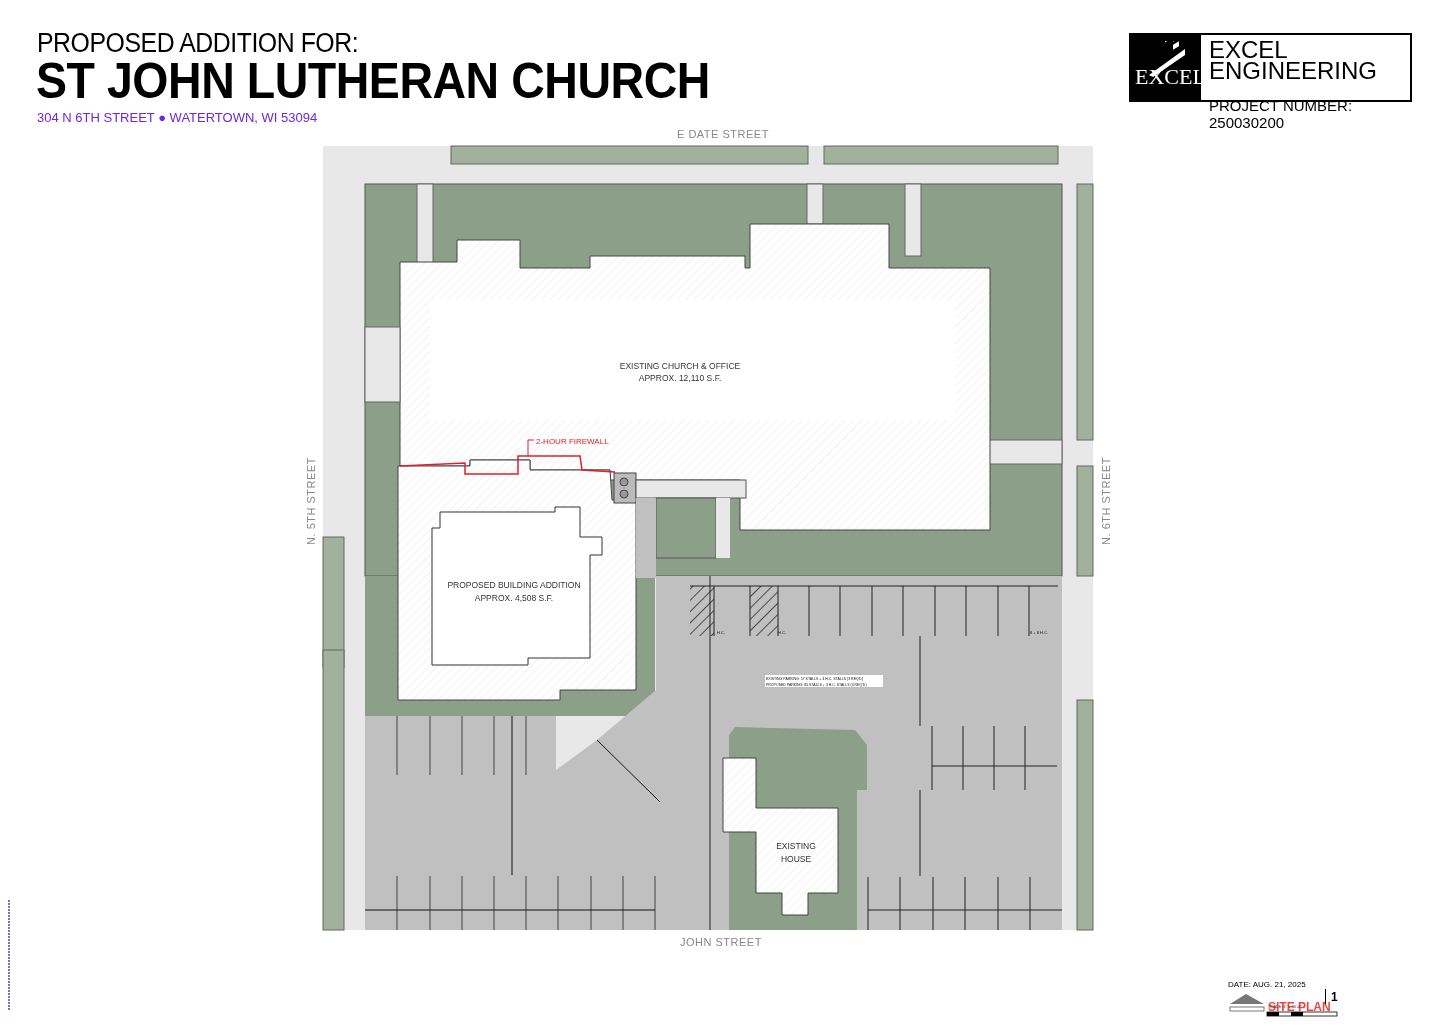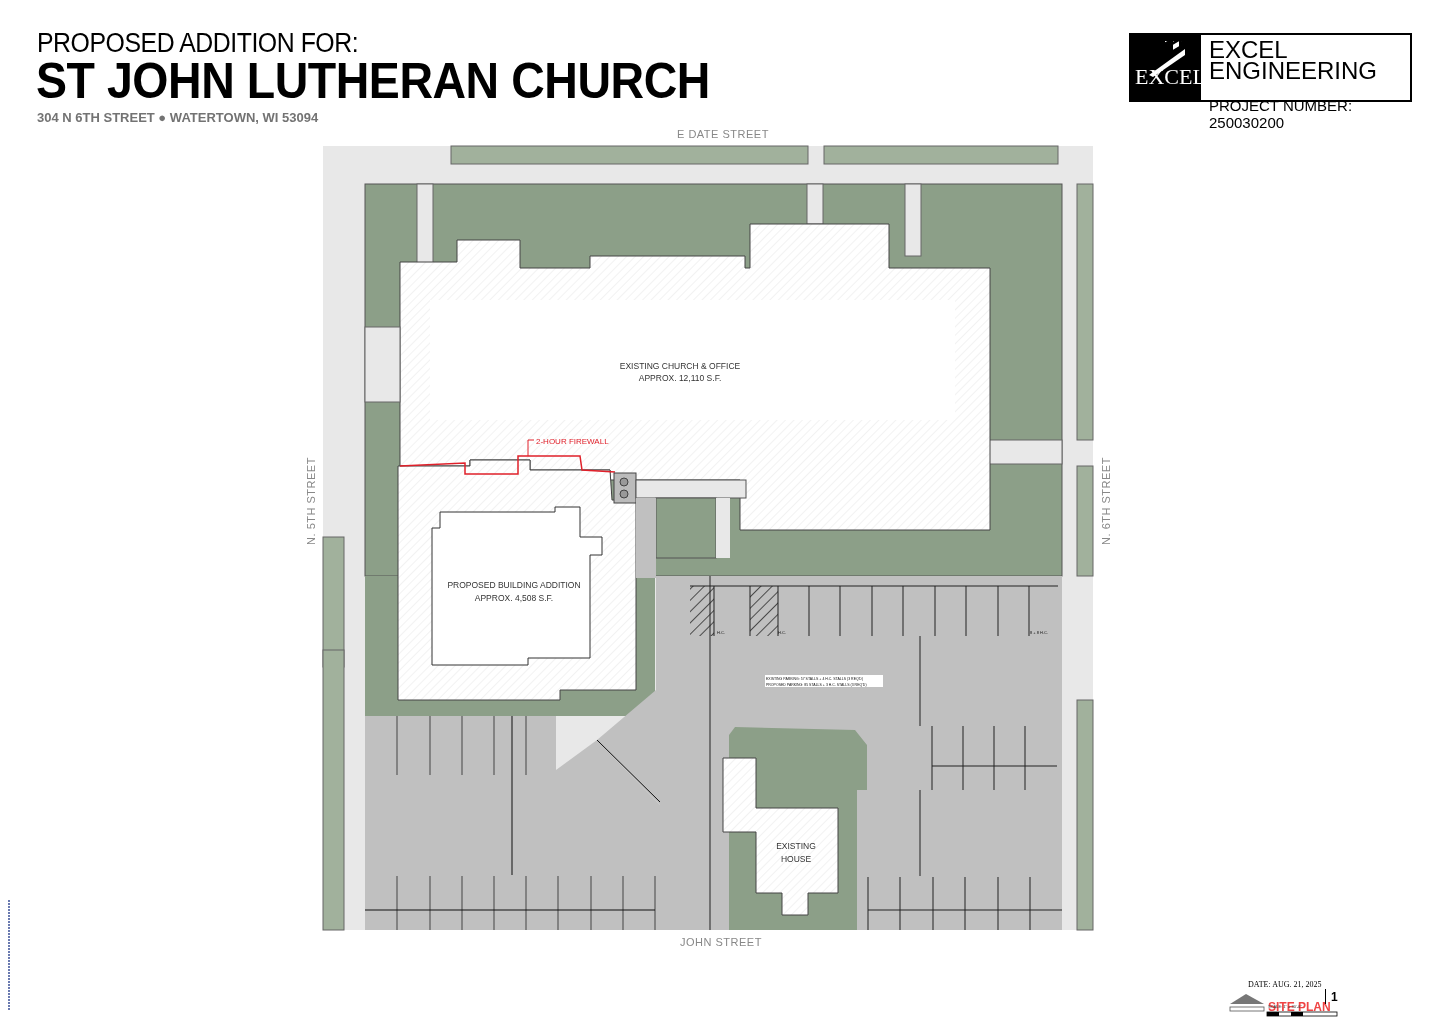--- a/index.html
+++ b/index.html
@@ -1,30 +1,30 @@
 <!DOCTYPE html>
 <html><head>
 <meta charset="utf-8">
 <style>
   html,body{margin:0;padding:0;background:#fff;}
   body{width:1441px;height:1031px;position:relative;overflow:hidden;font-family:"Liberation Sans",sans-serif;}
   .hdr-sub{position:absolute;left:37px;top:28px;font-size:27px;letter-spacing:-0.5px;color:#000;transform:scaleX(0.92);transform-origin:left;}
   .hdr-title{position:absolute;left:36px;top:52px;font-size:50px;font-weight:bold;color:#000;letter-spacing:-0.5px;transform:scaleX(0.93);transform-origin:left;}
-  .hdr-addr{position:absolute;left:37px;top:110px;font-size:13px;color:#737373;font-weight:bold;}
+  .hdr-addr{position:absolute;left:37px;top:110px;font-size:13px;color:#6d28d9;}
   .logo{position:absolute;left:1129px;top:33px;width:283px;height:69px;border:2px solid #000;box-sizing:border-box;display:flex;}
   .logo-mark{width:70px;background:#000;color:#fff;position:relative;}
   .logo-mark .wm{position:absolute;left:4px;bottom:10px;font-family:"Liberation Serif",serif;font-size:22px;letter-spacing:0;}
   .logo-text{flex:1;padding:4px 0 0 8px;}
   .logo-text .l1{font-size:24px;line-height:21px;color:#000;}
   .logo-text .pn{font-size:15px;margin-top:16px;color:#000;}
   .plan{position:absolute;left:0;top:0;}
   .street{position:absolute;font-size:11px;color:#888;letter-spacing:0.5px;}
   .vert{transform:rotate(-90deg);transform-origin:center;white-space:nowrap;}
   .tblock{position:absolute;left:1228px;top:980px;width:115px;height:45px;}
-  .tb-date{position:absolute;left:20px;top:0;font-size:8px;color:#000;font-family:Liberation Serif, serif;}
+  .tb-date{position:absolute;left:0;top:0;font-size:8px;color:#000;}
   .tb-name{position:absolute;left:40px;top:20px;font-size:12px;font-weight:bold;color:#ef4444;}
   .tb-num{position:absolute;left:103px;top:10px;font-size:12px;font-weight:bold;}
   .tb-scale{position:absolute;left:40px;top:24px;font-size:4px;color:#333;}
   .sidenote{position:absolute;left:4px;top:900px;width:10px;height:115px;}
 </style>
 </head>
 <body>
 
 <div class="hdr-sub">PROPOSED ADDITION FOR:</div>
 <div class="hdr-title">ST JOHN LUTHERAN CHURCH</div>

